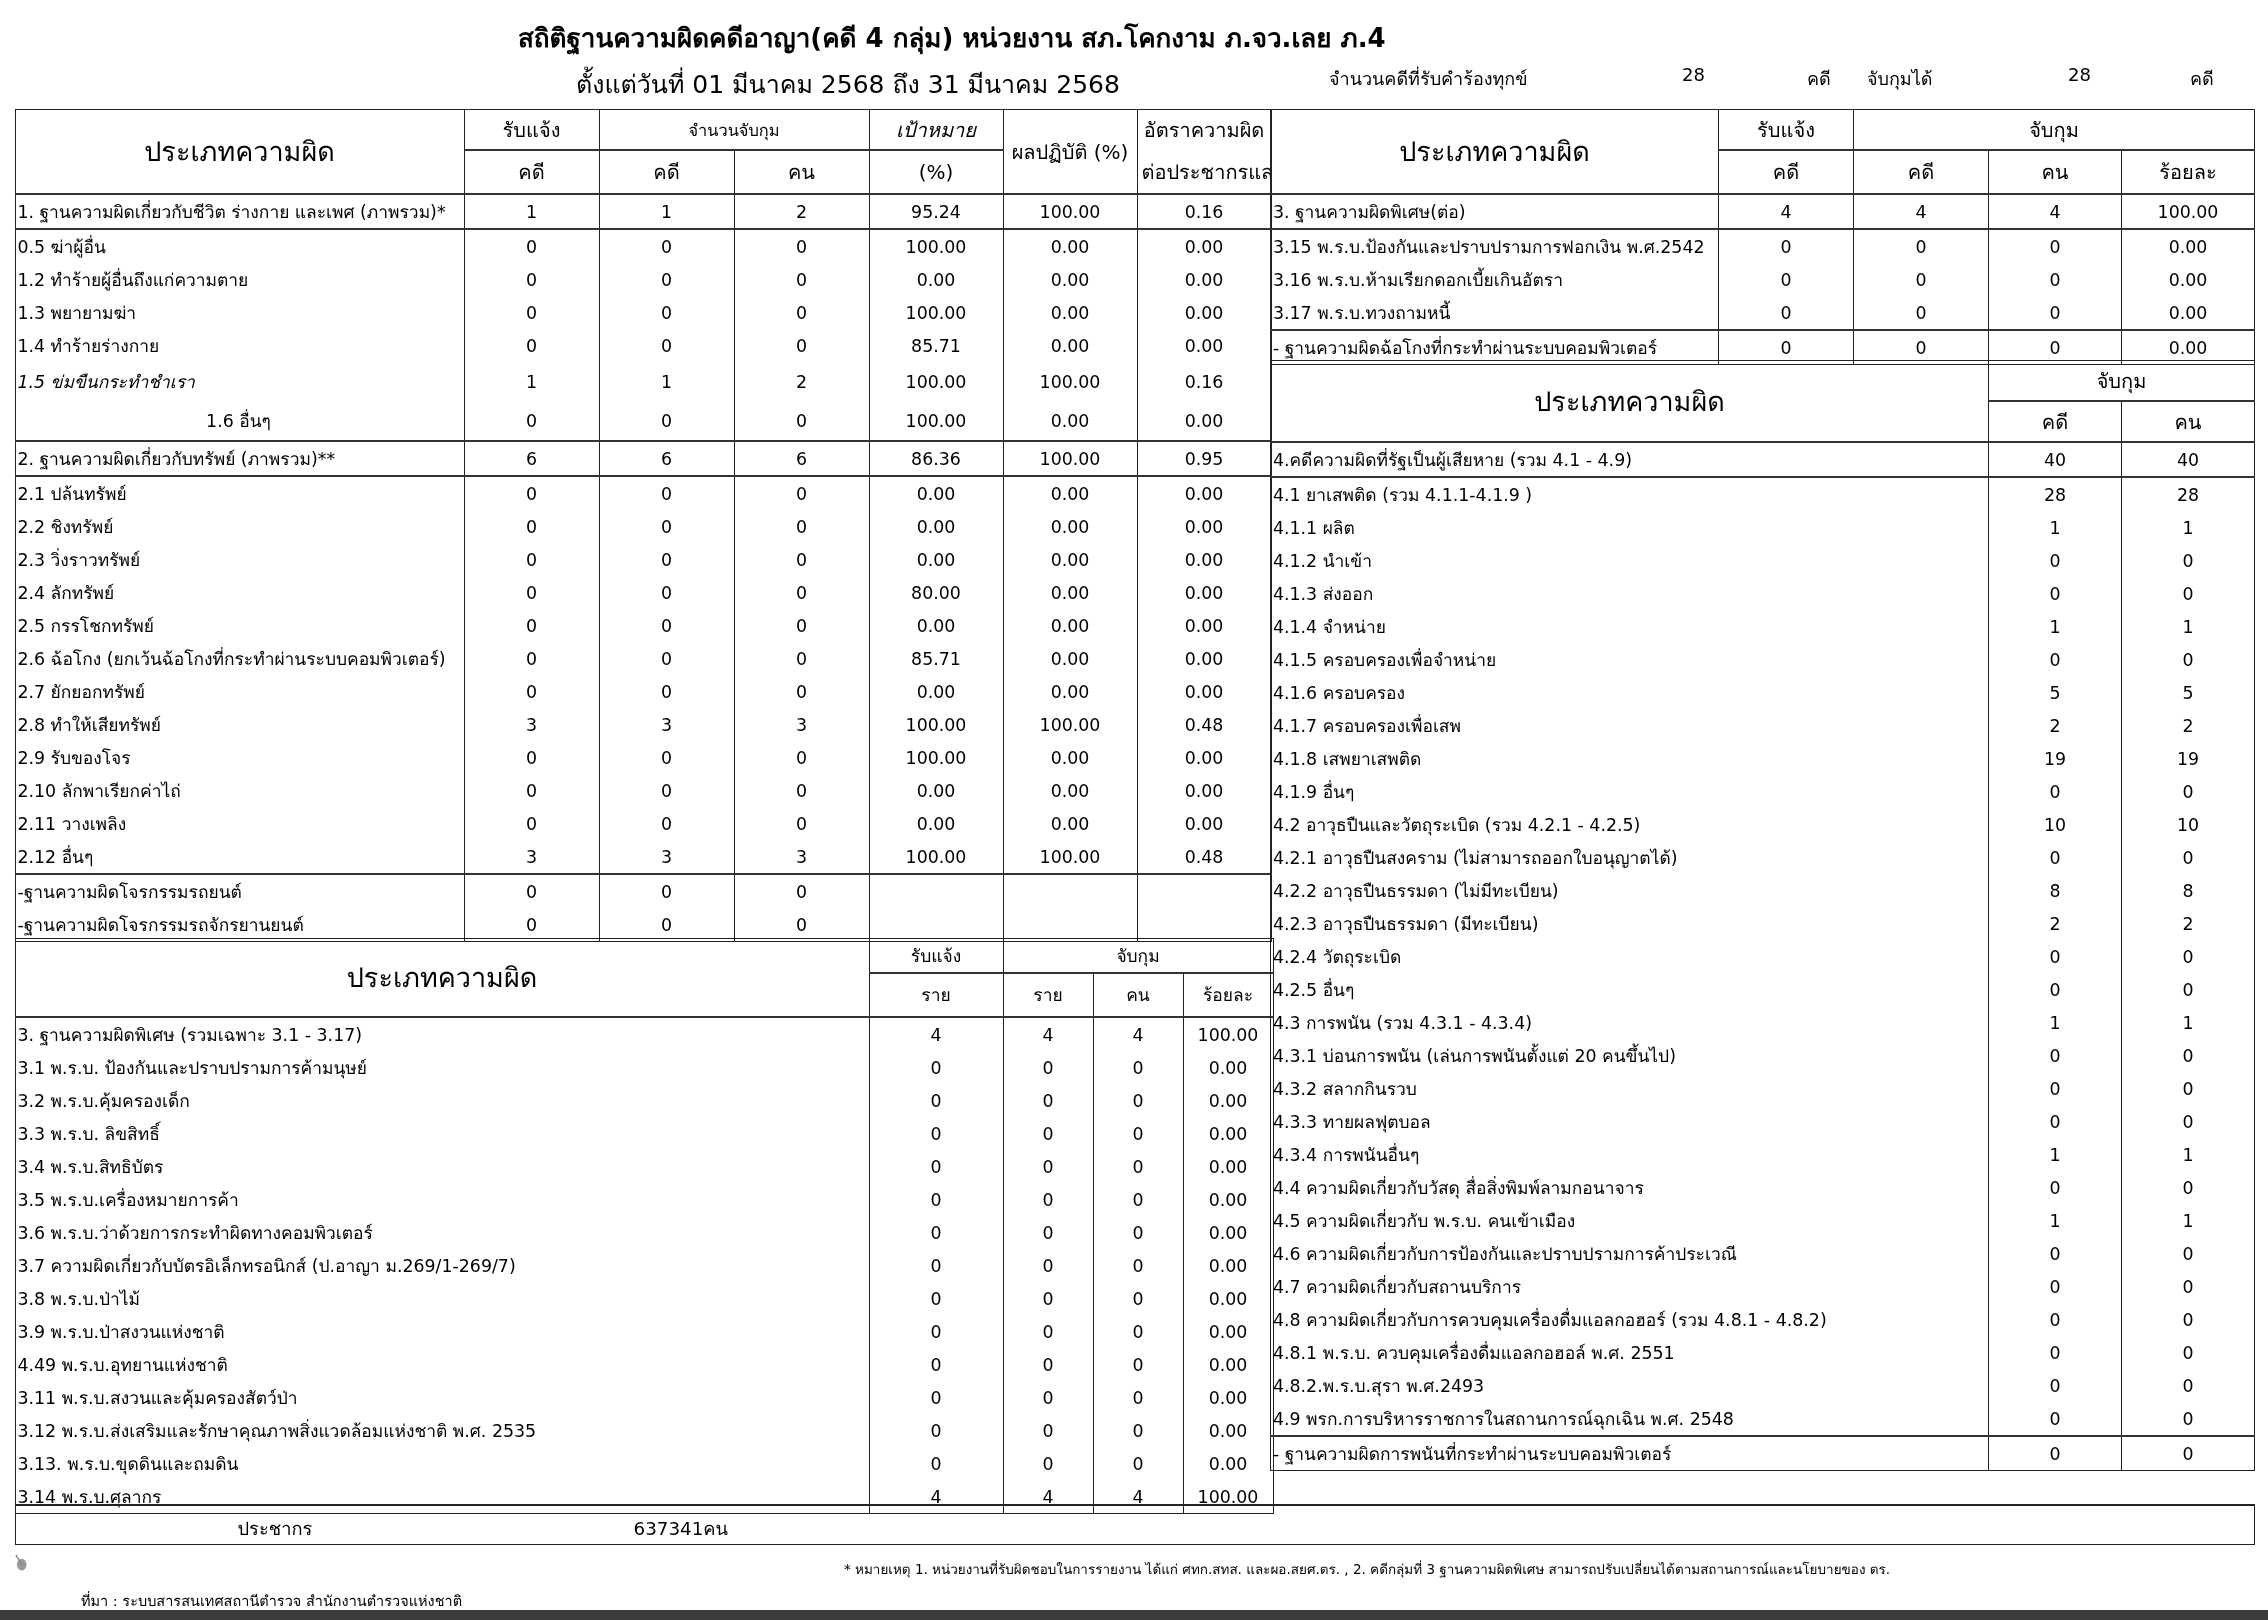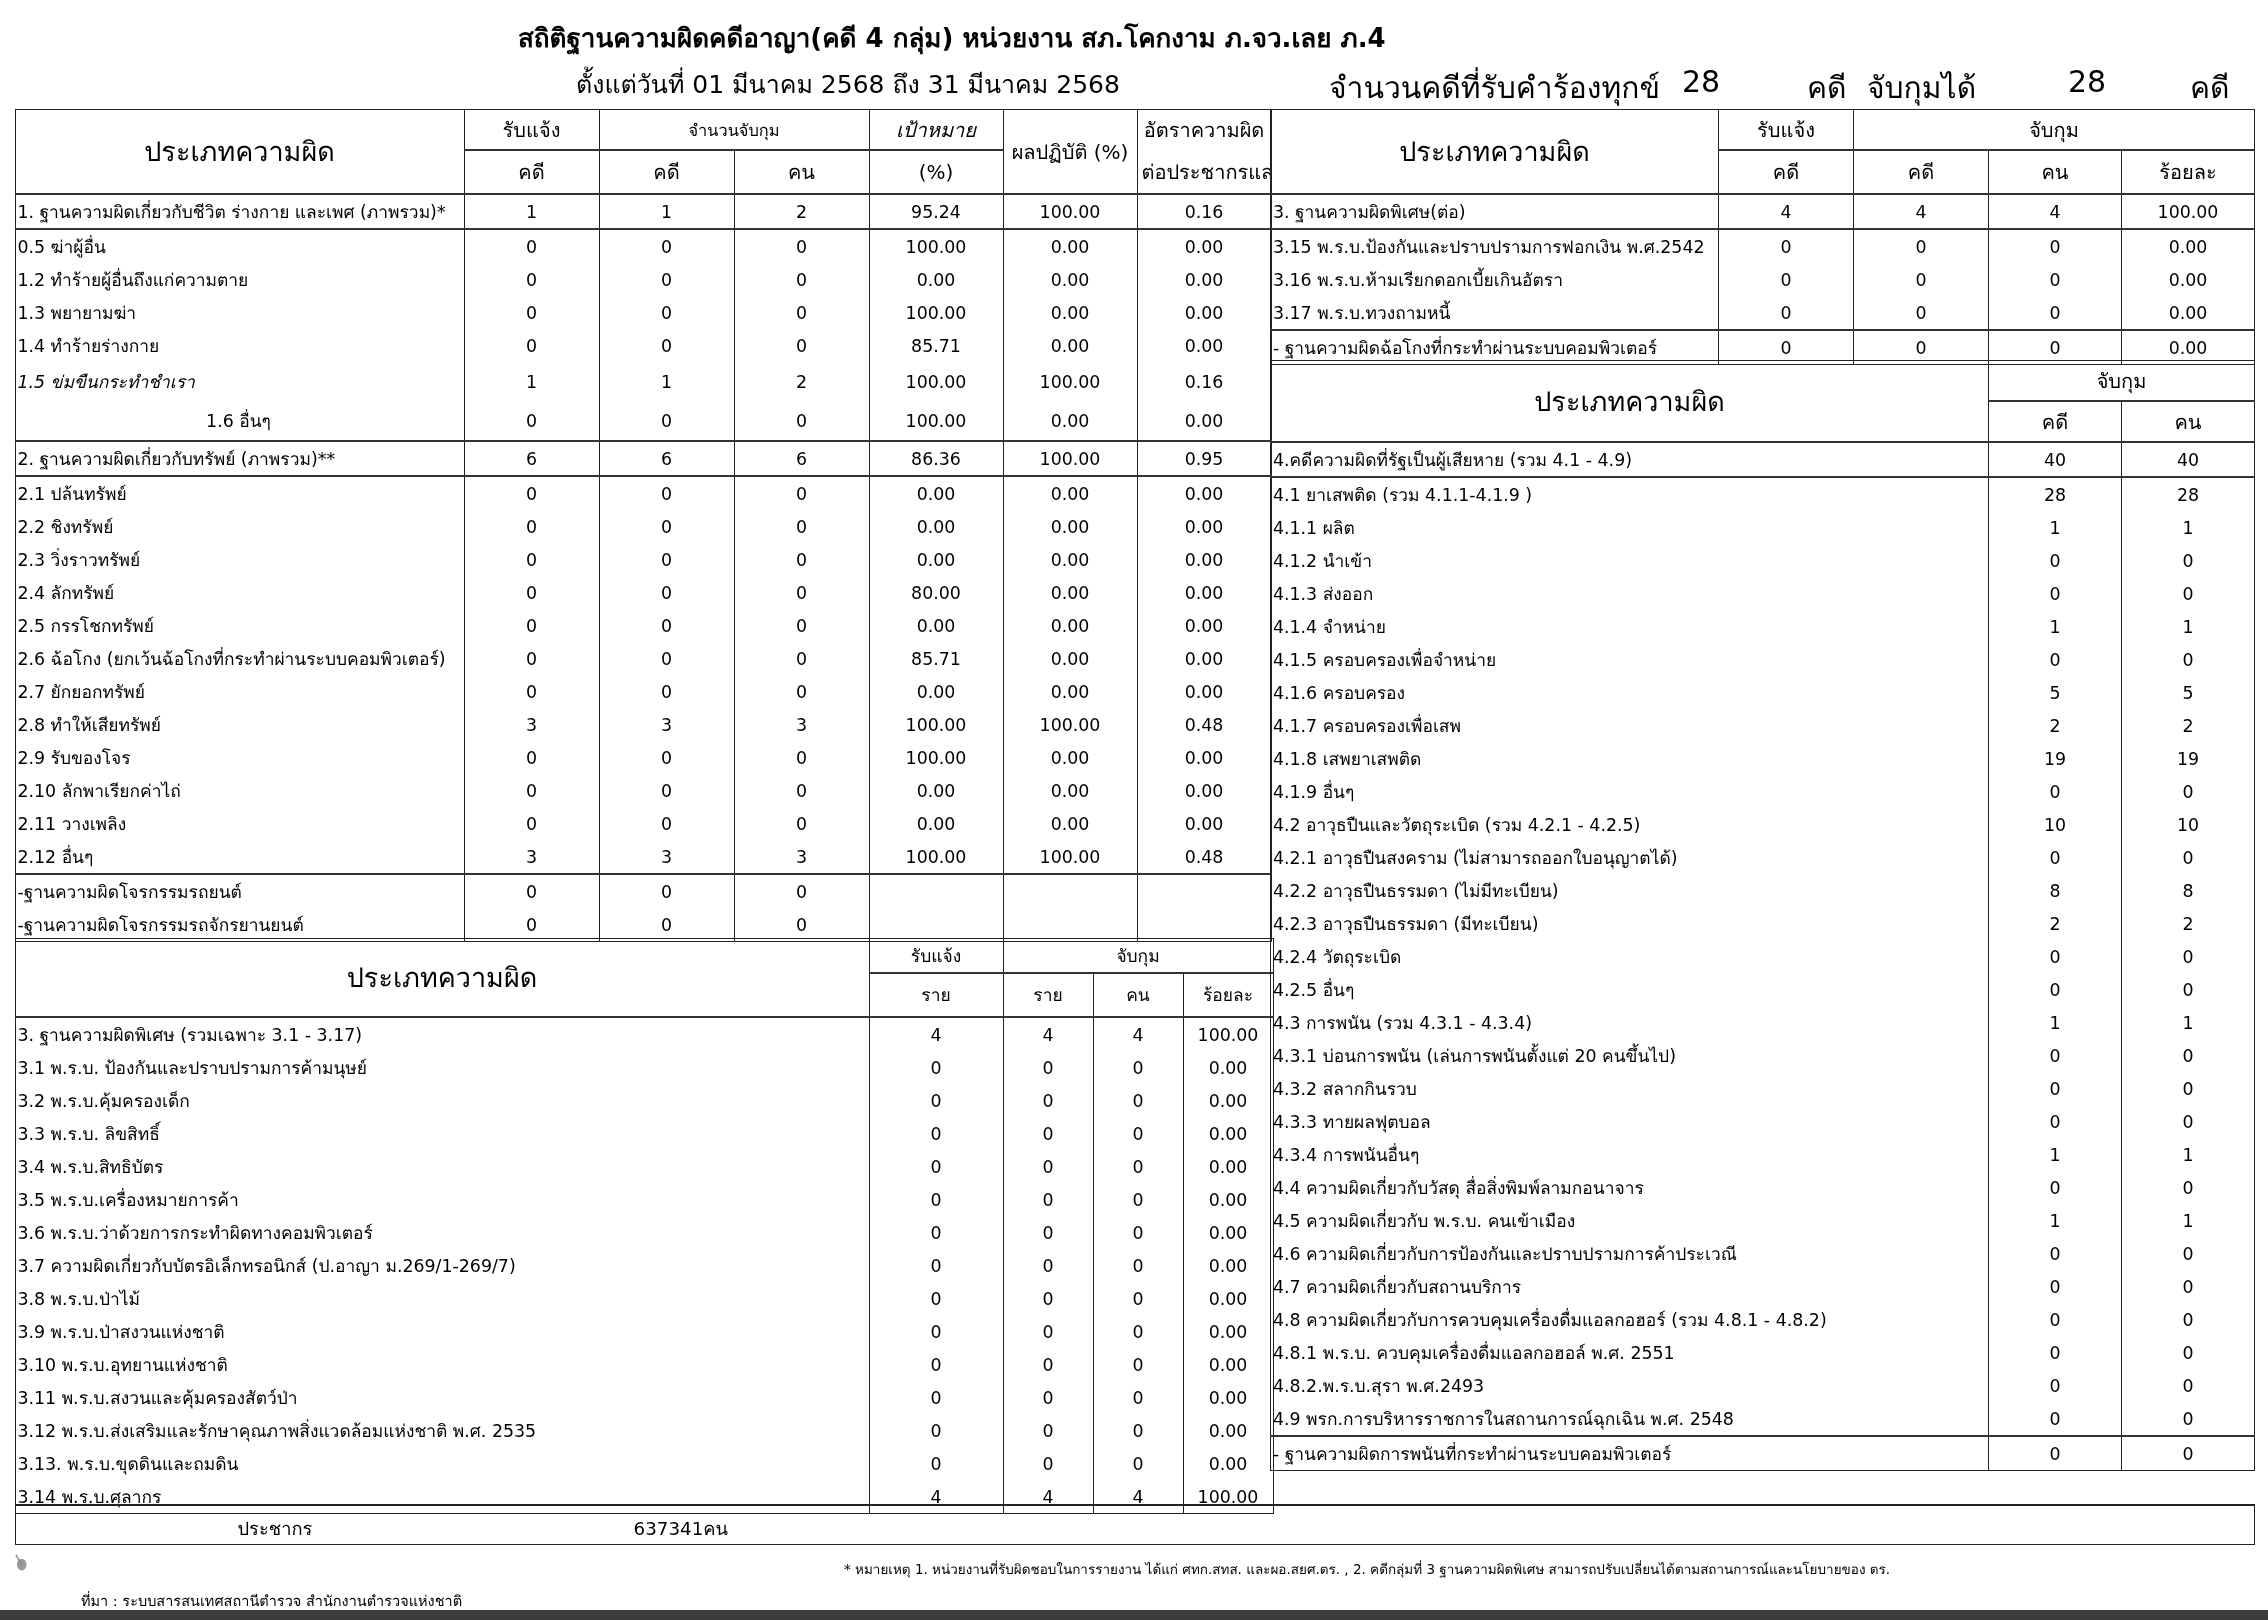--- a/index.html
+++ b/index.html
@@ -1,20 +1,20 @@
 <!DOCTYPE html>
 <html><head>
 <meta charset="utf-8">
 <style>
   html, body { margin:0; padding:0; background:#ffffff; }
   body { width:2269px; height:1620px; position:relative; overflow:hidden;
          font-family:"DejaVu Sans","Liberation Sans",sans-serif; color:#000; }
   .title { position:absolute; left:518px; top:17.4px; font-size:26px; font-weight:bold; white-space:nowrap; }
   .subtitle { position:absolute; left:576px; top:64px; font-size:25px; white-space:nowrap; }
-  .summary { position:absolute; top:64px; font-size:30px; white-space:nowrap; }
+  .summary { position:absolute; top:64px; font-size:18px; white-space:nowrap; }
   .abs { position:absolute; box-sizing:border-box; }
   table { border-collapse:collapse; table-layout:fixed; font-size:17.4px; }
   td { border-left:1.4px solid #222; border-right:1.4px solid #222; padding:0 3.9px; height:33px;
        white-space:nowrap; overflow:hidden; text-align:center; vertical-align:middle; }
   td.lbl { text-align:left; padding-left:1.9px; }
   tr.hb td { border-bottom:2.9px solid #333; }
   tr.tb td { border-top:2.9px solid #333; }
   .hdr td { font-size:20px; }
   .hdr td.big { font-size:27px; }
   .outer { border:1.9px solid #222; }
@@ -345,21 +345,21 @@
         <td>0.00</td>
       </tr>
       <tr>
         <td class="lbl">3.9 พ.ร.บ.ป่าสงวนแห่งชาติ</td>
         <td>0</td>
         <td>0</td>
         <td>0</td>
         <td>0.00</td>
       </tr>
       <tr>
-        <td class="lbl">3.10 พ.ร.บ.อุทยานแห่งชาติ</td>
+        <td class="lbl">4.49 พ.ร.บ.อุทยานแห่งชาติ</td>
         <td>0</td>
         <td>0</td>
         <td>0</td>
         <td>0.00</td>
       </tr>
       <tr>
         <td class="lbl">3.11 พ.ร.บ.สงวนและคุ้มครองสัตว์ป่า</td>
         <td>0</td>
         <td>0</td>
         <td>0</td>

